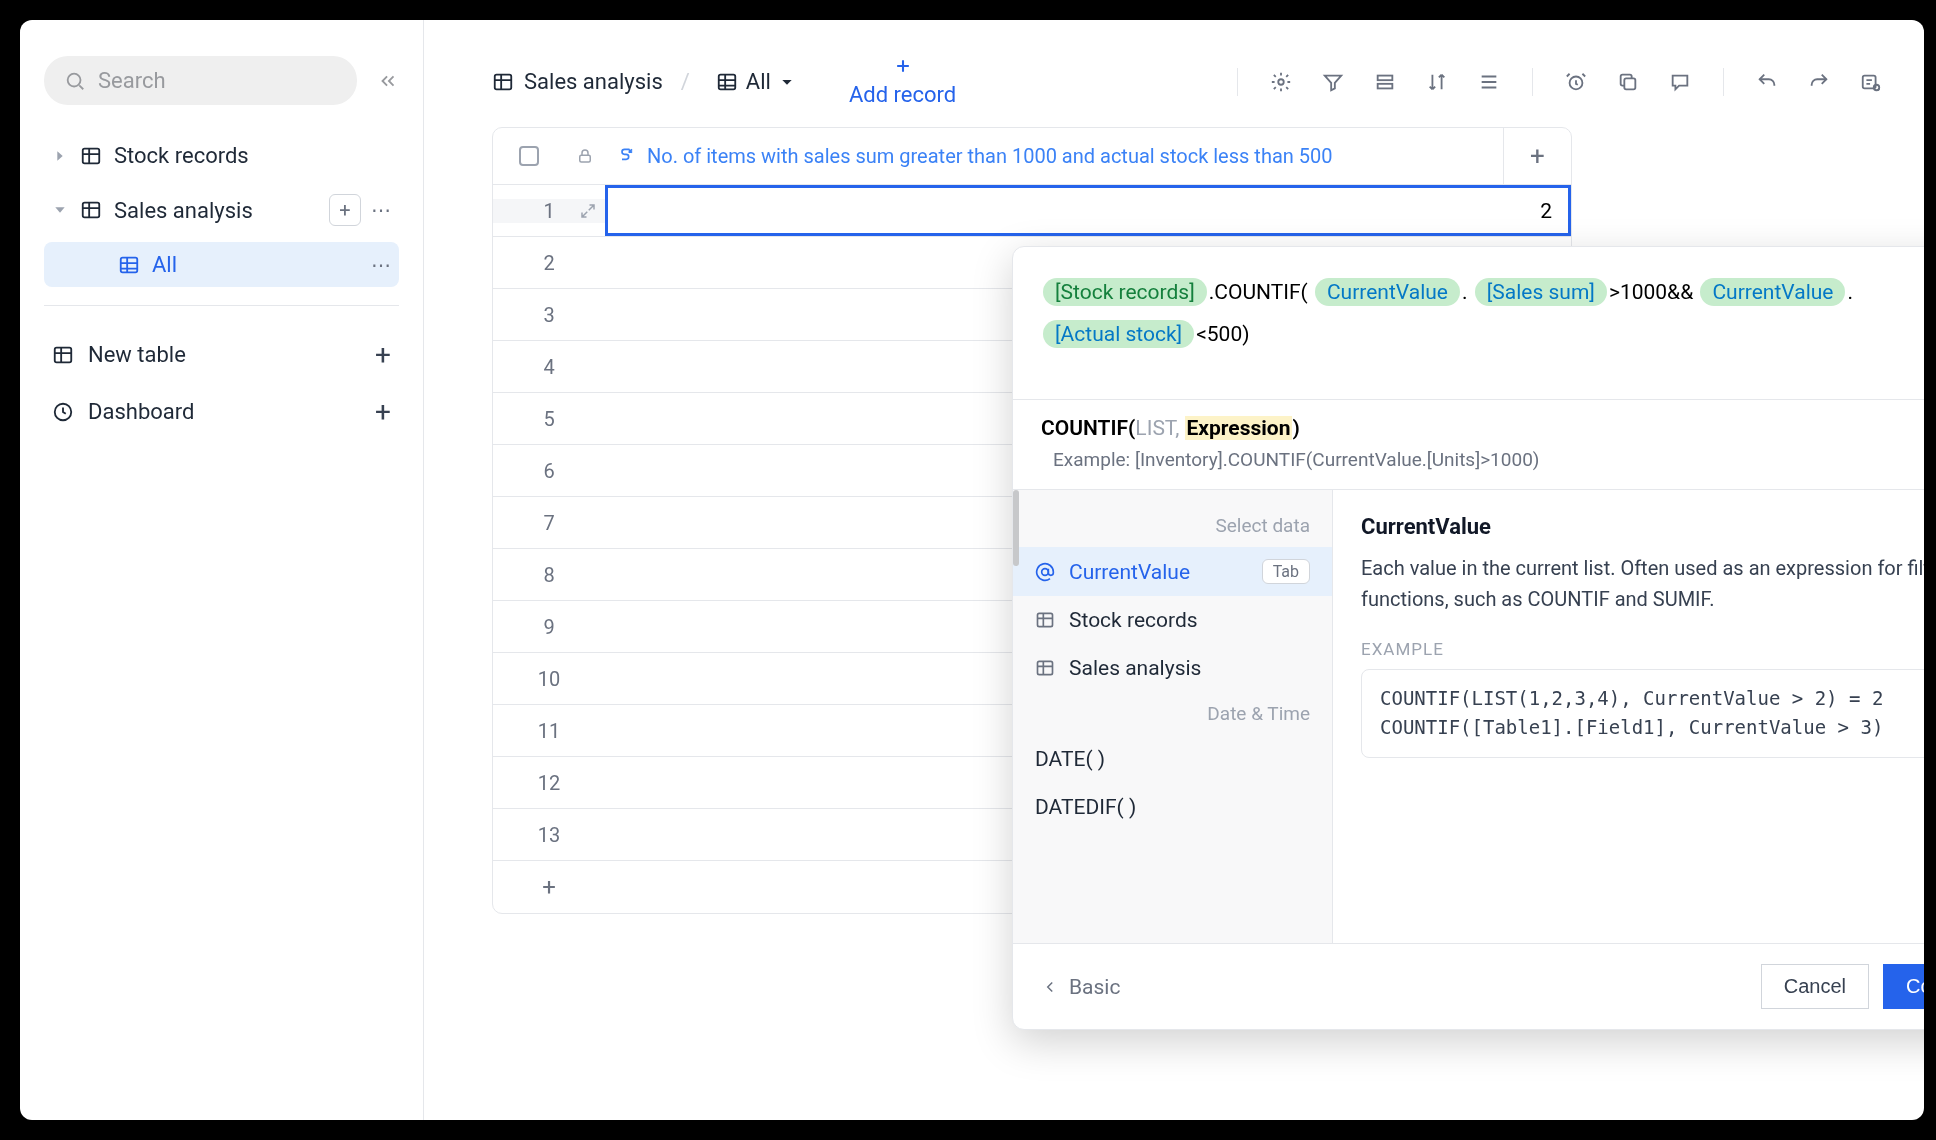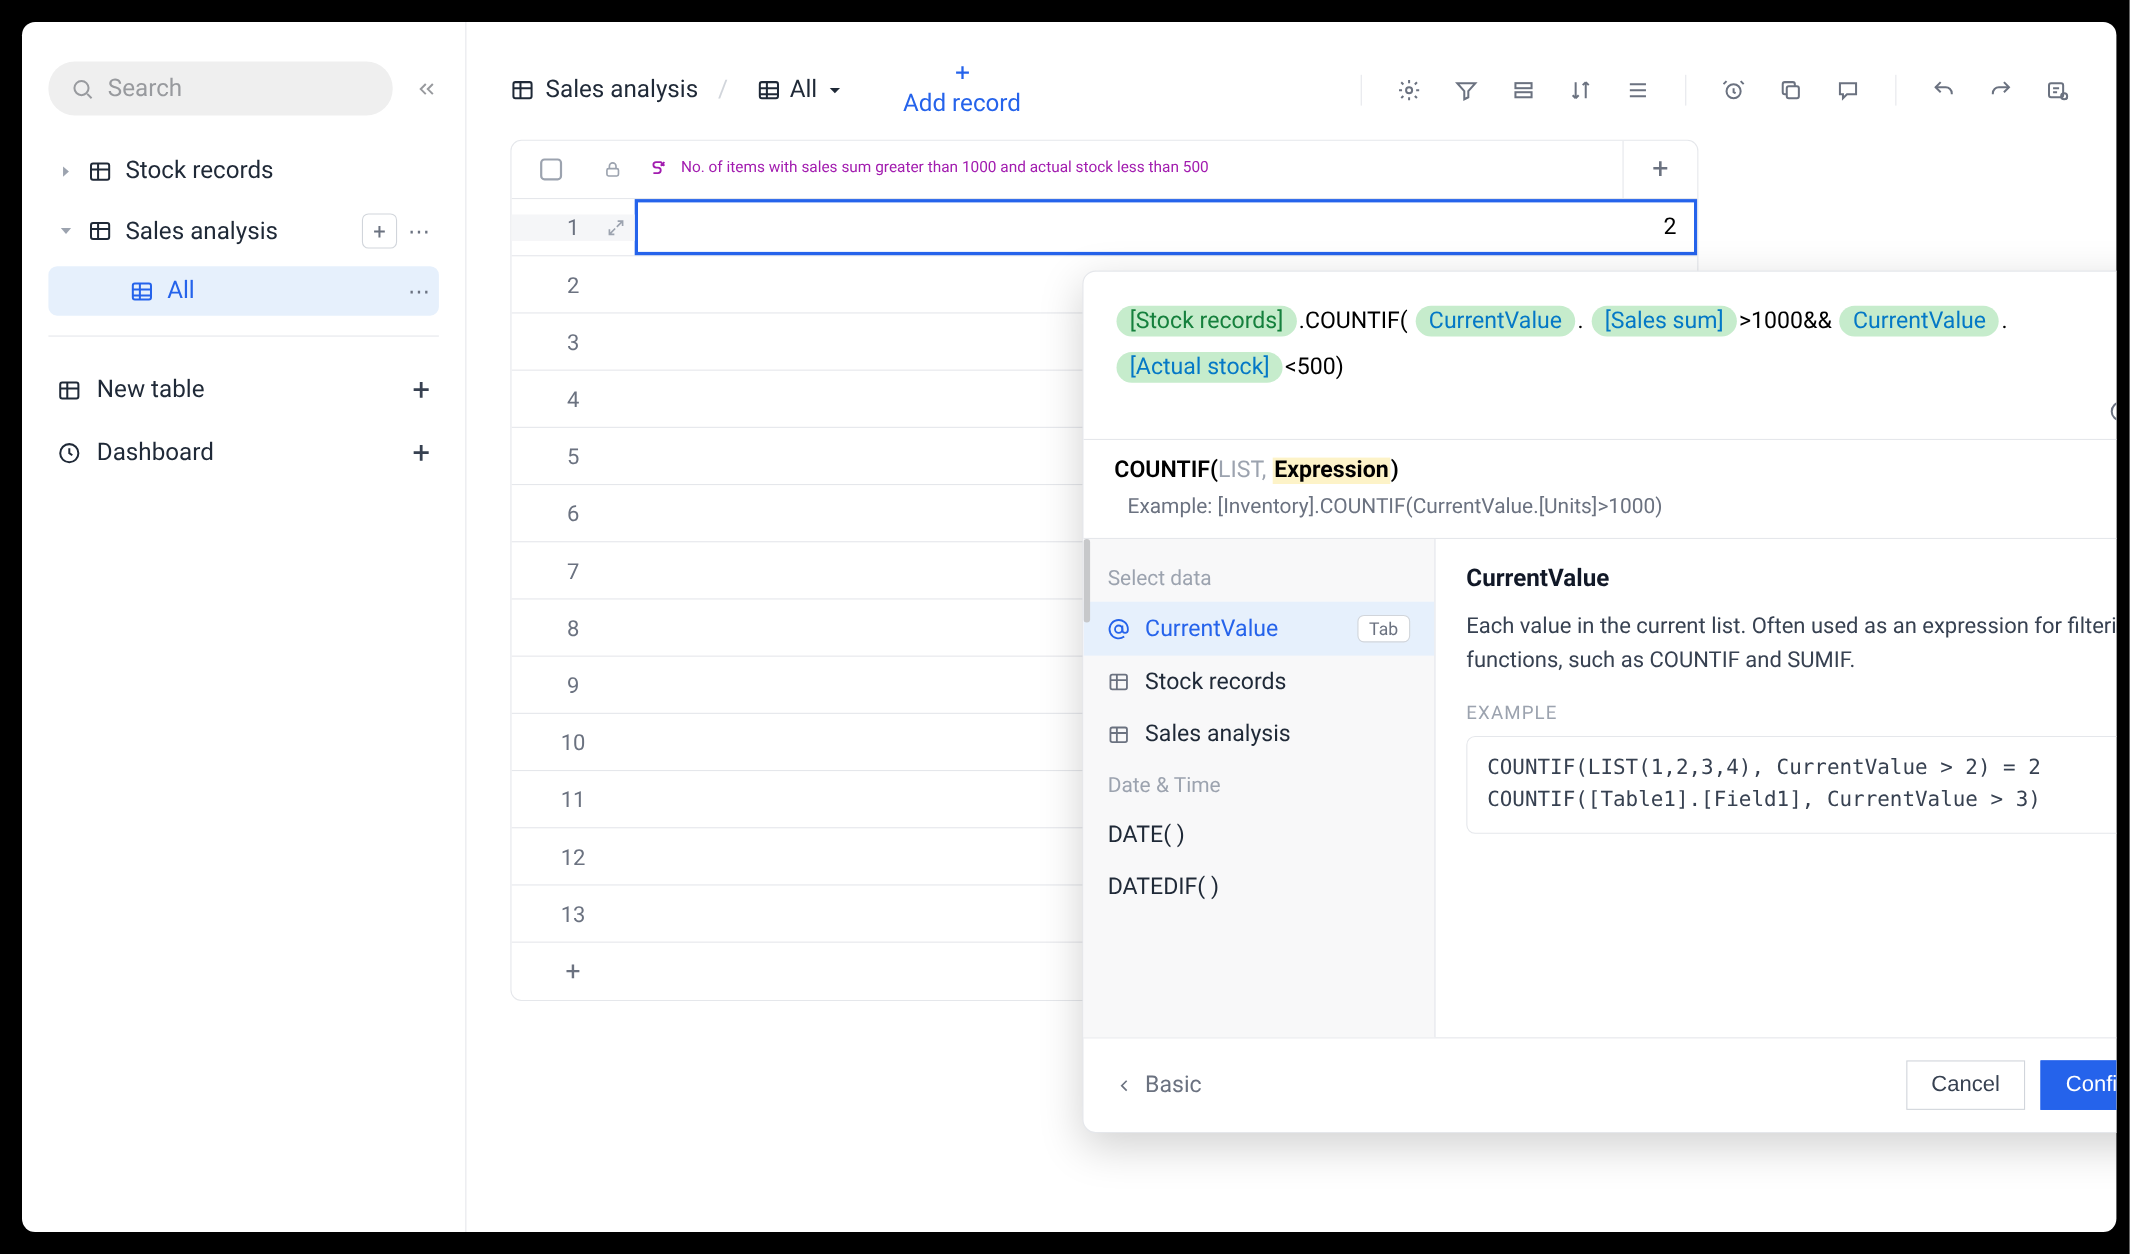--- a/index.html
+++ b/index.html
@@ -1,17 +1,17 @@
 <!DOCTYPE html>
 <html><head>
 <meta charset="utf-8">
 <style>
 * { box-sizing: border-box; margin: 0; padding: 0; }
 body { font-family: -apple-system, BlinkMacSystemFont, "Segoe UI", Roboto, sans-serif; background: #000; width: 1936px; height: 1140px; overflow: hidden; }
-.app { width: 1904px; height: 1100px; margin: 20px; background: #fff; border-radius: 12px; display: flex; overflow: hidden; position: relative; }
+.app { width: 1904px; height: 1100px; margin: 20px; background: #fff; border-radius: 12px; display: flex; overflow: hidden; position: relative; gap: 28px; }
 .sidebar { width: 404px; border-right: 1px solid #e5e7eb; padding: 36px 24px; }
 .search-wrap { display: flex; align-items: center; gap: 20px; margin-bottom: 28px; }
 .search-box { flex: 1; background: #efefef; border-radius: 24px; padding: 12px 20px; display: flex; align-items: center; gap: 12px; color: #989a9e; font-size: 22px; }
 .collapse-btn { color: #989a9e; cursor: pointer; }
 .nav-item { display: flex; align-items: center; gap: 12px; padding: 10px 8px; border-radius: 8px; cursor: pointer; font-size: 22px; color: #1f2937; }
 .nav-item.tree { margin-bottom: 6px; }
 .nav-item .chev { width: 16px; color: #9ca3af; }
 .nav-item.active { background: #e6f0fc; color: #2563eb; }
 .nav-item.active .icon { color: #2563eb; }
 .nav-item.sub { padding-left: 74px; }
@@ -29,21 +29,21 @@
 .toolbar .view { display: flex; align-items: center; gap: 8px; padding: 4px 8px; border-radius: 6px; cursor: pointer; }
 .toolbar .add-rec { color: #2563eb; display: flex; align-items: center; gap: 6px; cursor: pointer; margin-left: 28px; flex-direction: column; }
 .toolbar-spacer { flex: 1; }
 .toolbar .tbtn { color: #6b7280; cursor: pointer; font-size: 22px; padding: 4px 6px; }
 .toolbar .tdiv { width: 1px; height: 28px; background: #e5e7eb; margin: 0 8px; }
 
 .grid { border: 1px solid #e5e7eb; border-radius: 10px; width: 1080px; overflow: hidden; }
 .grid-header { display: flex; align-items: center; border-bottom: 1px solid #e5e7eb; }
 .gh-cell-a { width: 72px; display: flex; align-items: center; justify-content: center; padding: 16px 0; }
 .gh-cell-b { width: 40px; display: flex; align-items: center; justify-content: center; padding: 16px 0; color: #9ca3af; }
-.gh-field { flex: 1; display: flex; align-items: flex-start; gap: 10px; padding: 16px 12px; font-size: 14px; color: #a21caf; }
+.gh-field { flex: 1; display: flex; align-items: center; gap: 10px; padding: 16px 12px; font-size: 20px; color: #3b82f6; }
 .gh-add { width: 68px; border-left: 1px solid #e5e7eb; display: flex; align-items: center; justify-content: center; color: #6b7280; font-size: 26px; cursor: pointer; align-self: stretch; }
 .grid-row { display: flex; align-items: center; border-bottom: 1px solid #e5e7eb; height: 52px; }
 .gr-num { width: 112px; text-align: center; color: #6b7280; font-size: 20px; position: relative; }
 .gr-expand { position: absolute; right: 8px; top: 50%; transform: translateY(-50%); color: #9ca3af; font-size: 18px; cursor: pointer; }
 .gr-cell { flex: 1; padding: 0 16px; text-align: right; font-size: 21px; }
 .grid-row.selected .gr-num { background: #f5f6f8; }
 .grid-row.selected .gr-cell { border: 3px solid #2563eb; height: 100%; display: flex; align-items: center; justify-content: flex-end; }
 .grid-add-row { display: flex; align-items: center; height: 52px; }
 .grid-add-row .plus { width: 112px; text-align: center; color: #6b7280; font-size: 24px; cursor: pointer; }
 .checkbox { width: 20px; height: 20px; border: 2px solid #9ca3af; border-radius: 4px; }
@@ -53,21 +53,21 @@
 .formula-editor .help { position: absolute; right: 60px; bottom: 14px; color: #6b7280; cursor: pointer; }
 .tok { background: #c6eccc; color: #15803d; border-radius: 14px; padding: 2px 12px; margin: 0 2px; }
 .tok-blue { color: #0478c6; }
 .plain { color: #000000; }
 .formula-sig { border-top: 1px solid #e5e7eb; padding: 16px 28px 18px; }
 .sig-main { font-size: 21px; font-weight: 600; }
 .sig-main .dim { color: #9ca3af; font-weight: 400; }
 .sig-main .hl { background: #fdf3c8; font-weight: 700; padding: 0 2px; }
 .sig-example { font-size: 19px; color: #6b7280; margin-top: 8px; padding-left: 12px; }
 .formula-body { display: flex; border-top: 1px solid #e5e7eb; height: 454px; }
-.sug-list { width: 320px; border-right: 1px solid #e5e7eb; overflow-y: auto; padding: 14px 0; background: #f8f8f9; position: relative; }
+.sug-list { width: 320px; border-right: 1px solid #e5e7eb; overflow-y: auto; padding: 14px 0; background: #f8f8f9; position: relative; text-align: right; }
 .sug-list::before { content:''; position:absolute; left:0; top:0; width:6px; height:76px; background:#c7c8ca; border-radius:3px; }
 .sug-cat { color: #9ca3af; font-size: 19px; padding: 10px 22px; }
 .sug-item { display: flex; align-items: center; gap: 12px; padding: 12px 22px; font-size: 21px; color: #1f2937; cursor: pointer; }
 .sug-item.selected { background: #e6f0fc; color: #2563eb; }
 .sug-item .sicon { width: 22px; color: #6b7280; }
 .sug-item.selected .sicon { color: #2563eb; }
 .sug-item .tab-badge { margin-left: auto; background: #fff; border: 1px solid #d1d5db; border-radius: 6px; padding: 2px 10px; font-size: 16px; color: #6b7280; }
 .doc-pane { flex: 1; padding: 24px 28px; font-size: 20px; color: #374151; }
 .doc-pane h3 { font-size: 22px; margin-bottom: 14px; color: #111827; }
 .doc-pane .desc { line-height: 1.55; margin-bottom: 24px; }

